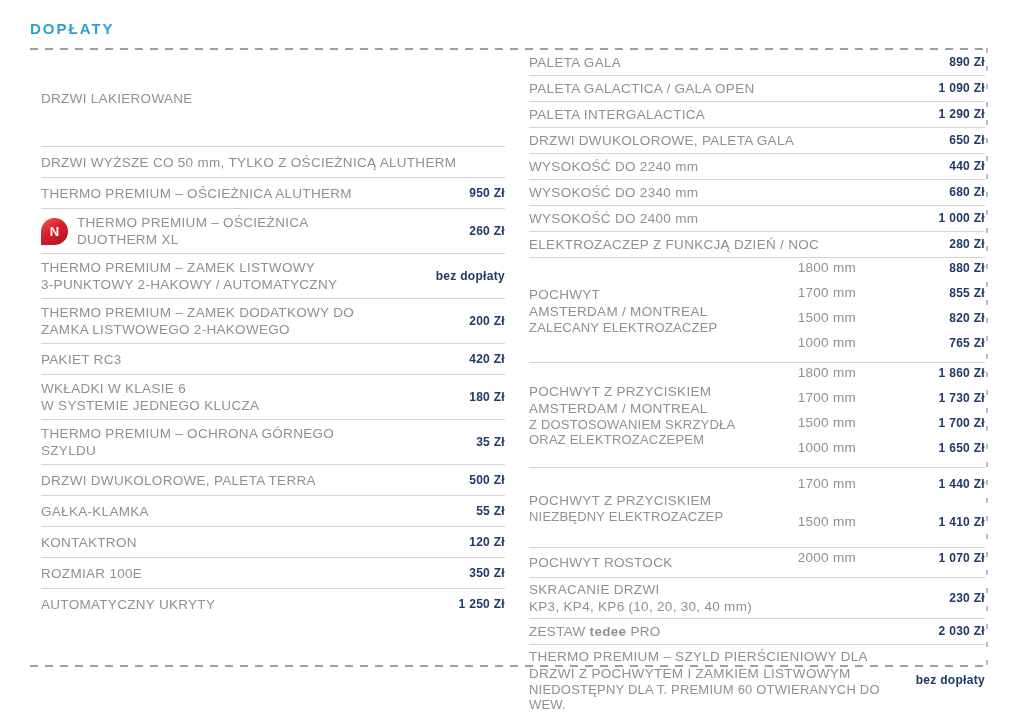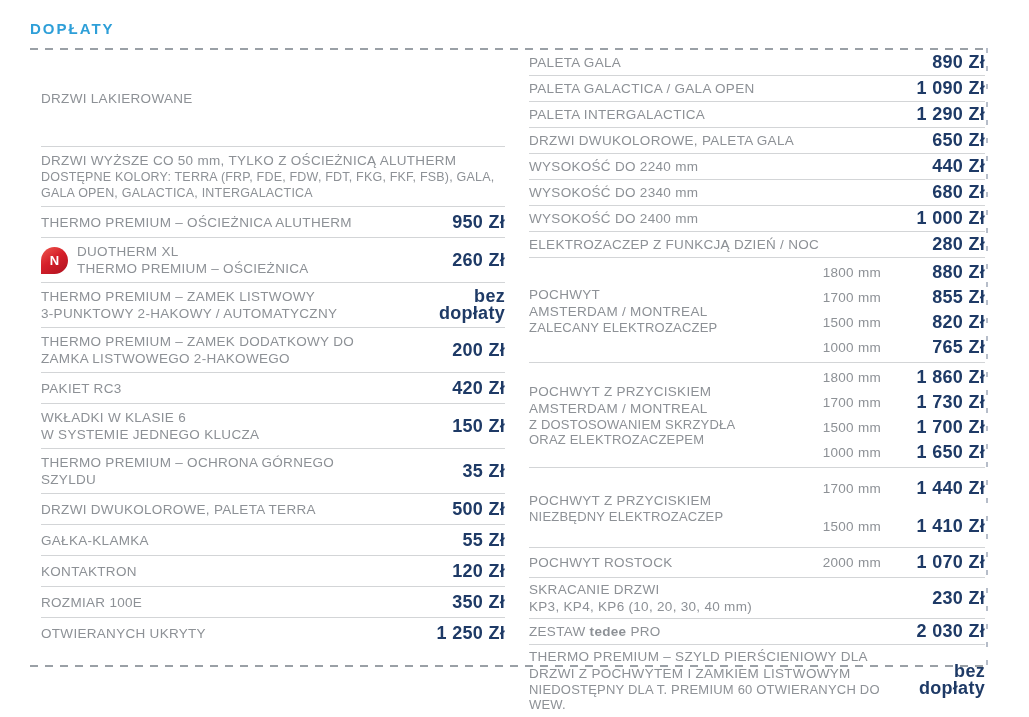--- a/index.html
+++ b/index.html
@@ -57,30 +57,30 @@
   .col-left .small-line {
     font-size:12.5px; line-height:16px; letter-spacing:0.2px; color:#8d9196;
   }
   .col-right .small-line {
     font-size:13px; line-height:15px; letter-spacing:0.2px; color:#8d9196;
   }
   .has-variants .small-line { max-width:215px; }
   .b { font-weight:bold; }
 
   .price {
-    flex:0 0 auto; font-size:18px; line-height:17px; font-weight:bold;
+    flex:0 0 auto; font-size:12px; line-height:17px; font-weight:bold;
     color:#1e3a66; letter-spacing:0.3px; text-align:right; white-space:nowrap;
   }
   .price.no-fee { white-space:normal; max-width:72px; }
 
   .variants {
     flex:0 0 auto; display:flex; flex-direction:column;
     justify-content:space-around; align-self:stretch; padding:2px 0;
   }
-  .variant { display:flex; align-items:center; min-height:25px; }
+  .variant { display:flex; align-items:flex-start; min-height:25px;gap:25px; }
   .v-size {
     width:72px; text-align:right; font-size:13.5px; color:#8d9196;
     letter-spacing:0.3px; margin-right:18px; white-space:nowrap;
   }
   .v-price { width:86px; }
 
   .badge {
     flex:0 0 auto; width:27px; height:27px; margin-right:9px;
     border-radius:50% 50% 50% 0;
     background:linear-gradient(145deg,#ef5a50 0%,#d6202a 45%,#ae1120 100%);
@@ -101,39 +101,38 @@
             <div class="label-text">
               <div class="main-line">DRZWI LAKIEROWANE</div>
             </div>
           </div>
           <div class="price"></div>
         </div>
         <div class="row">
           <div class="label">
             <div class="label-text">
               <div class="main-line">DRZWI WYŻSZE CO 50 mm, TYLKO Z OŚCIEŻNICĄ ALUTHERM</div>
-              <div class="small-line">DOSTĘPNE KOLORY: TERRA (FRP, FDE, FDW, FDT, FKG, FKF, FSB), GALA, GALA OPEN, GALACTICA, INTERGALACTICA</div>
             </div>
           </div>
           <div class="price"></div>
         </div>
         <div class="row">
           <div class="label">
             <div class="label-text">
               <div class="main-line">THERMO PREMIUM – OŚCIEŻNICA ALUTHERM</div>
             </div>
           </div>
           <div class="price">950 Zł</div>
         </div>
         <div class="row">
           <div class="label">
             <span class="badge">N</span>
             <div class="label-text">
+              <div class="main-line">THERMO PREMIUM – OŚCIEŻNICA</div>
               <div class="main-line">DUOTHERM XL</div>
-              <div class="main-line">THERMO PREMIUM – OŚCIEŻNICA</div>
             </div>
           </div>
           <div class="price">260 Zł</div>
         </div>
         <div class="row">
           <div class="label">
             <div class="label-text">
               <div class="main-line">THERMO PREMIUM – ZAMEK LISTWOWY</div>
               <div class="main-line">3-PUNKTOWY 2-HAKOWY / AUTOMATYCZNY</div>
             </div>
@@ -157,21 +156,21 @@
           </div>
           <div class="price">420 Zł</div>
         </div>
         <div class="row">
           <div class="label">
             <div class="label-text">
               <div class="main-line">WKŁADKI W KLASIE 6</div>
               <div class="main-line">W SYSTEMIE JEDNEGO KLUCZA</div>
             </div>
           </div>
-          <div class="price">150 Zł</div>
+          <div class="price">180 Zł</div>
         </div>
         <div class="row">
           <div class="label">
             <div class="label-text">
               <div class="main-line">THERMO PREMIUM – OCHRONA GÓRNEGO</div>
               <div class="main-line">SZYLDU</div>
             </div>
           </div>
           <div class="price">35 Zł</div>
         </div>
@@ -203,21 +202,21 @@
           <div class="label">
             <div class="label-text">
               <div class="main-line">ROZMIAR 100E</div>
             </div>
           </div>
           <div class="price">350 Zł</div>
         </div>
         <div class="row">
           <div class="label">
             <div class="label-text">
-              <div class="main-line">OTWIERANYCH UKRYTY</div>
+              <div class="main-line">AUTOMATYCZNY UKRYTY</div>
             </div>
           </div>
           <div class="price">1 250 Zł</div>
         </div>
       </div>
     <div class="col col-right" id="col-right">
         <div class="row">
           <div class="label">
             <div class="label-text">
               <div class="main-line">PALETA GALA</div>

